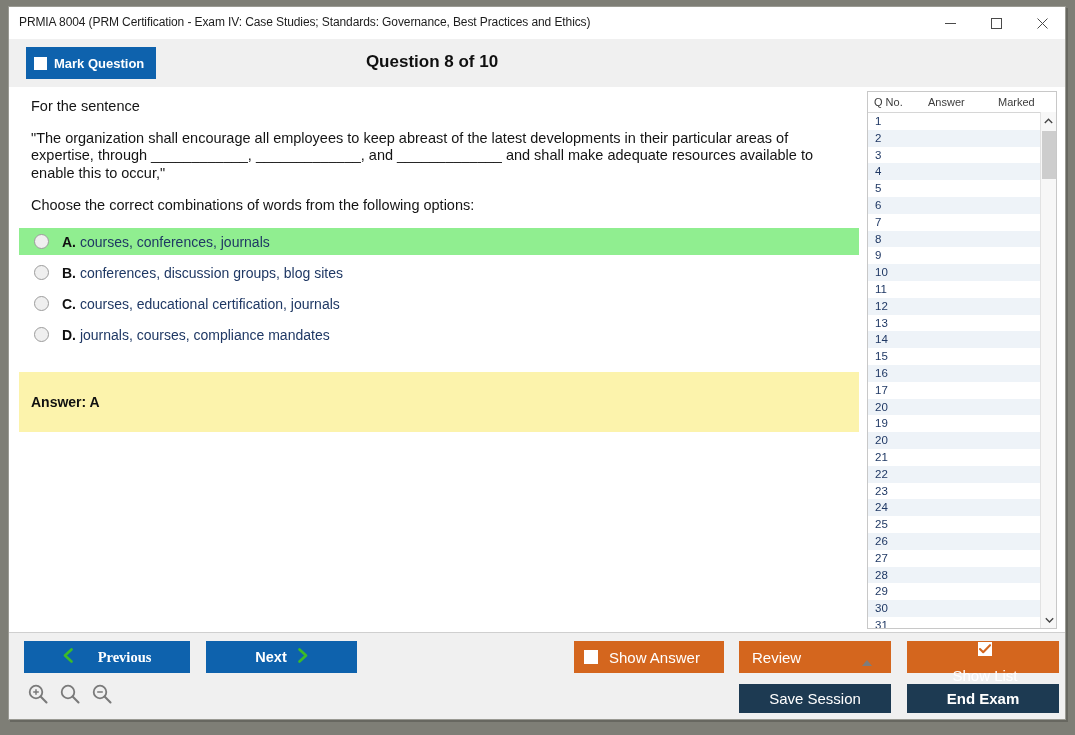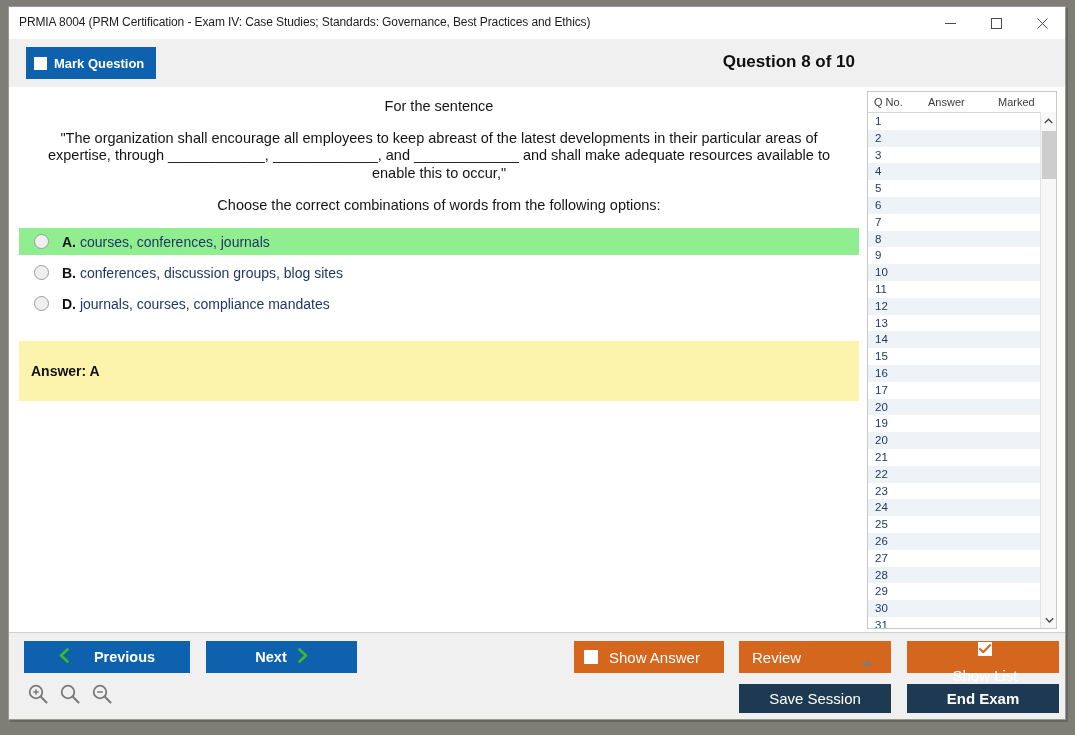--- a/index.html
+++ b/index.html
@@ -96,21 +96,21 @@
     height: 13px;
     background: #ffffff;
     display: inline-block;
     flex: 0 0 auto;
   }
   .qtitle {
     position: absolute;
     left: 0;
     top: 13px;
     width: 1058px;
-    text-align: right;
+    text-align: center;
     font-size: 17px;
     font-weight: bold;
     color: #101010;
     padding-right: 212px;
     box-sizing: border-box;
   }
 
   
   .content {
     position: absolute;
@@ -119,21 +119,20 @@
     width: 840px;
     height: 540px;
     background: #ffffff;
     overflow: hidden;
   }
   .qtext {
     font-size: 14.5px;
     color: #141414;
     line-height: 1.22;
     padding: 10px 12px 0 12px;
-    text-align: center;
   }
   .qtext p { margin: 0 0 14px 0; }
 
   .options {
     margin-top: 10px;
   }
   .opt {
     display: flex;
     align-items: center;
     height: 27px;
@@ -275,21 +274,21 @@
     cursor: pointer;
     display: flex;
     align-items: center;
     justify-content: center;
     font-family: "Liberation Sans", sans-serif;
   }
   .btn-blue { background: #0e62ad; }
   .btn-orange { background: #d4661e; font-weight: normal; font-size: 15px; }
   .btn-navy { background: #1d3a52; font-weight: normal; font-size: 15px; }
 
-  #btn-prev { left: 15px;  top: 8px; width: 166px; height: 32px; gap: 24px; }
+  #btn-prev { left: 15px;  top: 8px; width: 166px; height: 32px; gap: 24px; font-family: Liberation Serif, serif; }
   #btn-next { left: 197px; top: 8px; width: 151px; height: 32px; gap: 10px; }
   #btn-show-answer { left: 565px; top: 8px; width: 150px; height: 32px; gap: 11px; justify-content: flex-start; padding-left: 10px; }
   #btn-review { left: 730px; top: 8px; width: 152px; height: 32px; justify-content: flex-start; padding-left: 13px; }
   #btn-show-list { left: 898px; top: 8px; width: 152px; height: 32px; gap: 11px; justify-content: flex-start; padding-left: 10px; flex-direction: column; }
   #btn-save-session { left: 730px; top: 51px; width: 152px; height: 29px; }
   #btn-end-exam { left: 898px; top: 51px; width: 152px; height: 29px; font-weight: bold; }
 
   .chev { flex: 0 0 auto; display: block; }
   .cbox-white {
     width: 14px; height: 14px;
@@ -366,20 +365,24 @@
       </div>
 
       <div class="options" id="options-host">
           <div class="opt correct">
             <span class="radio"></span>
             <span class="opt-label"><b>A.</b> <span>courses, conferences, journals</span></span>
           </div>
           <div class="opt">
             <span class="radio"></span>
             <span class="opt-label"><b>B.</b> <span>conferences, discussion groups, blog sites</span></span>
+          </div>
+          <div class="opt">
+            <span class="radio"></span>
+            <span class="opt-label"><b>C.</b> <span>courses, educational certification, journals</span></span>
           </div>
           <div class="opt">
             <span class="radio"></span>
             <span class="opt-label"><b>D.</b> <span>journals, courses, compliance mandates</span></span>
           </div>
         </div>
 
       <div class="answerbox">
         <span>Answer: A</span>
       </div>

